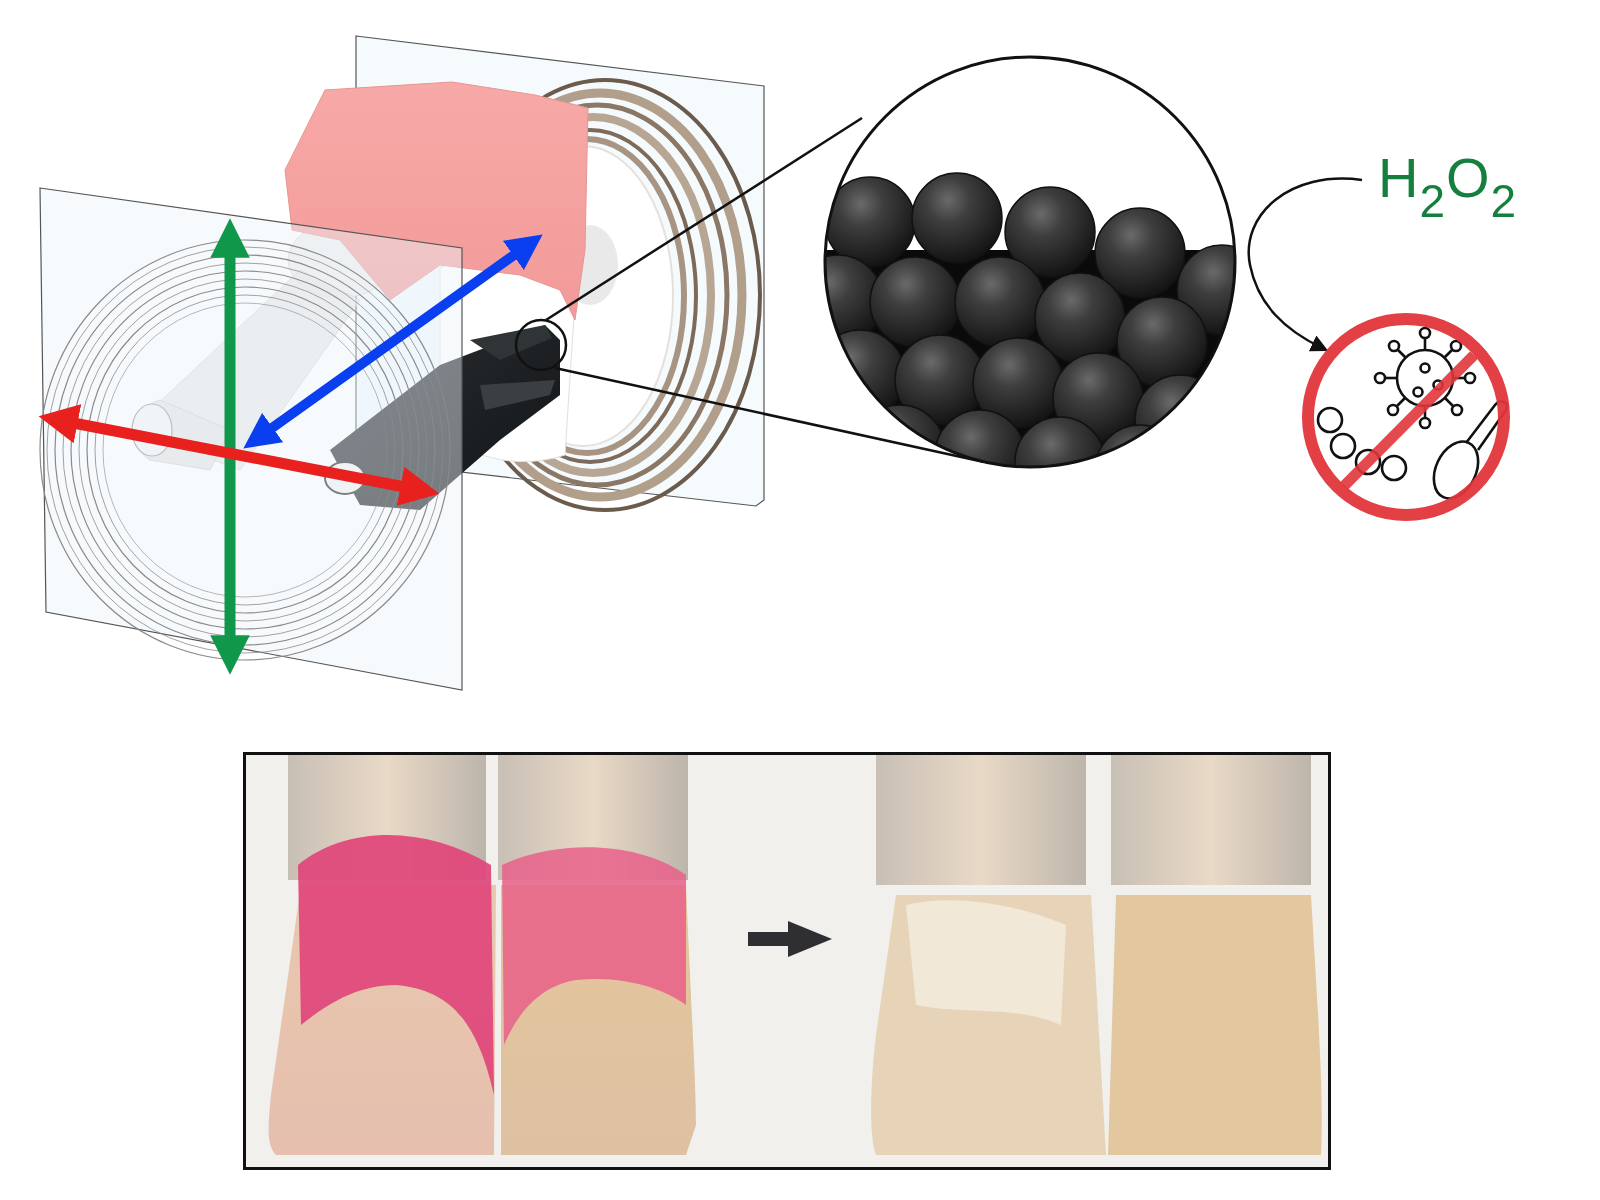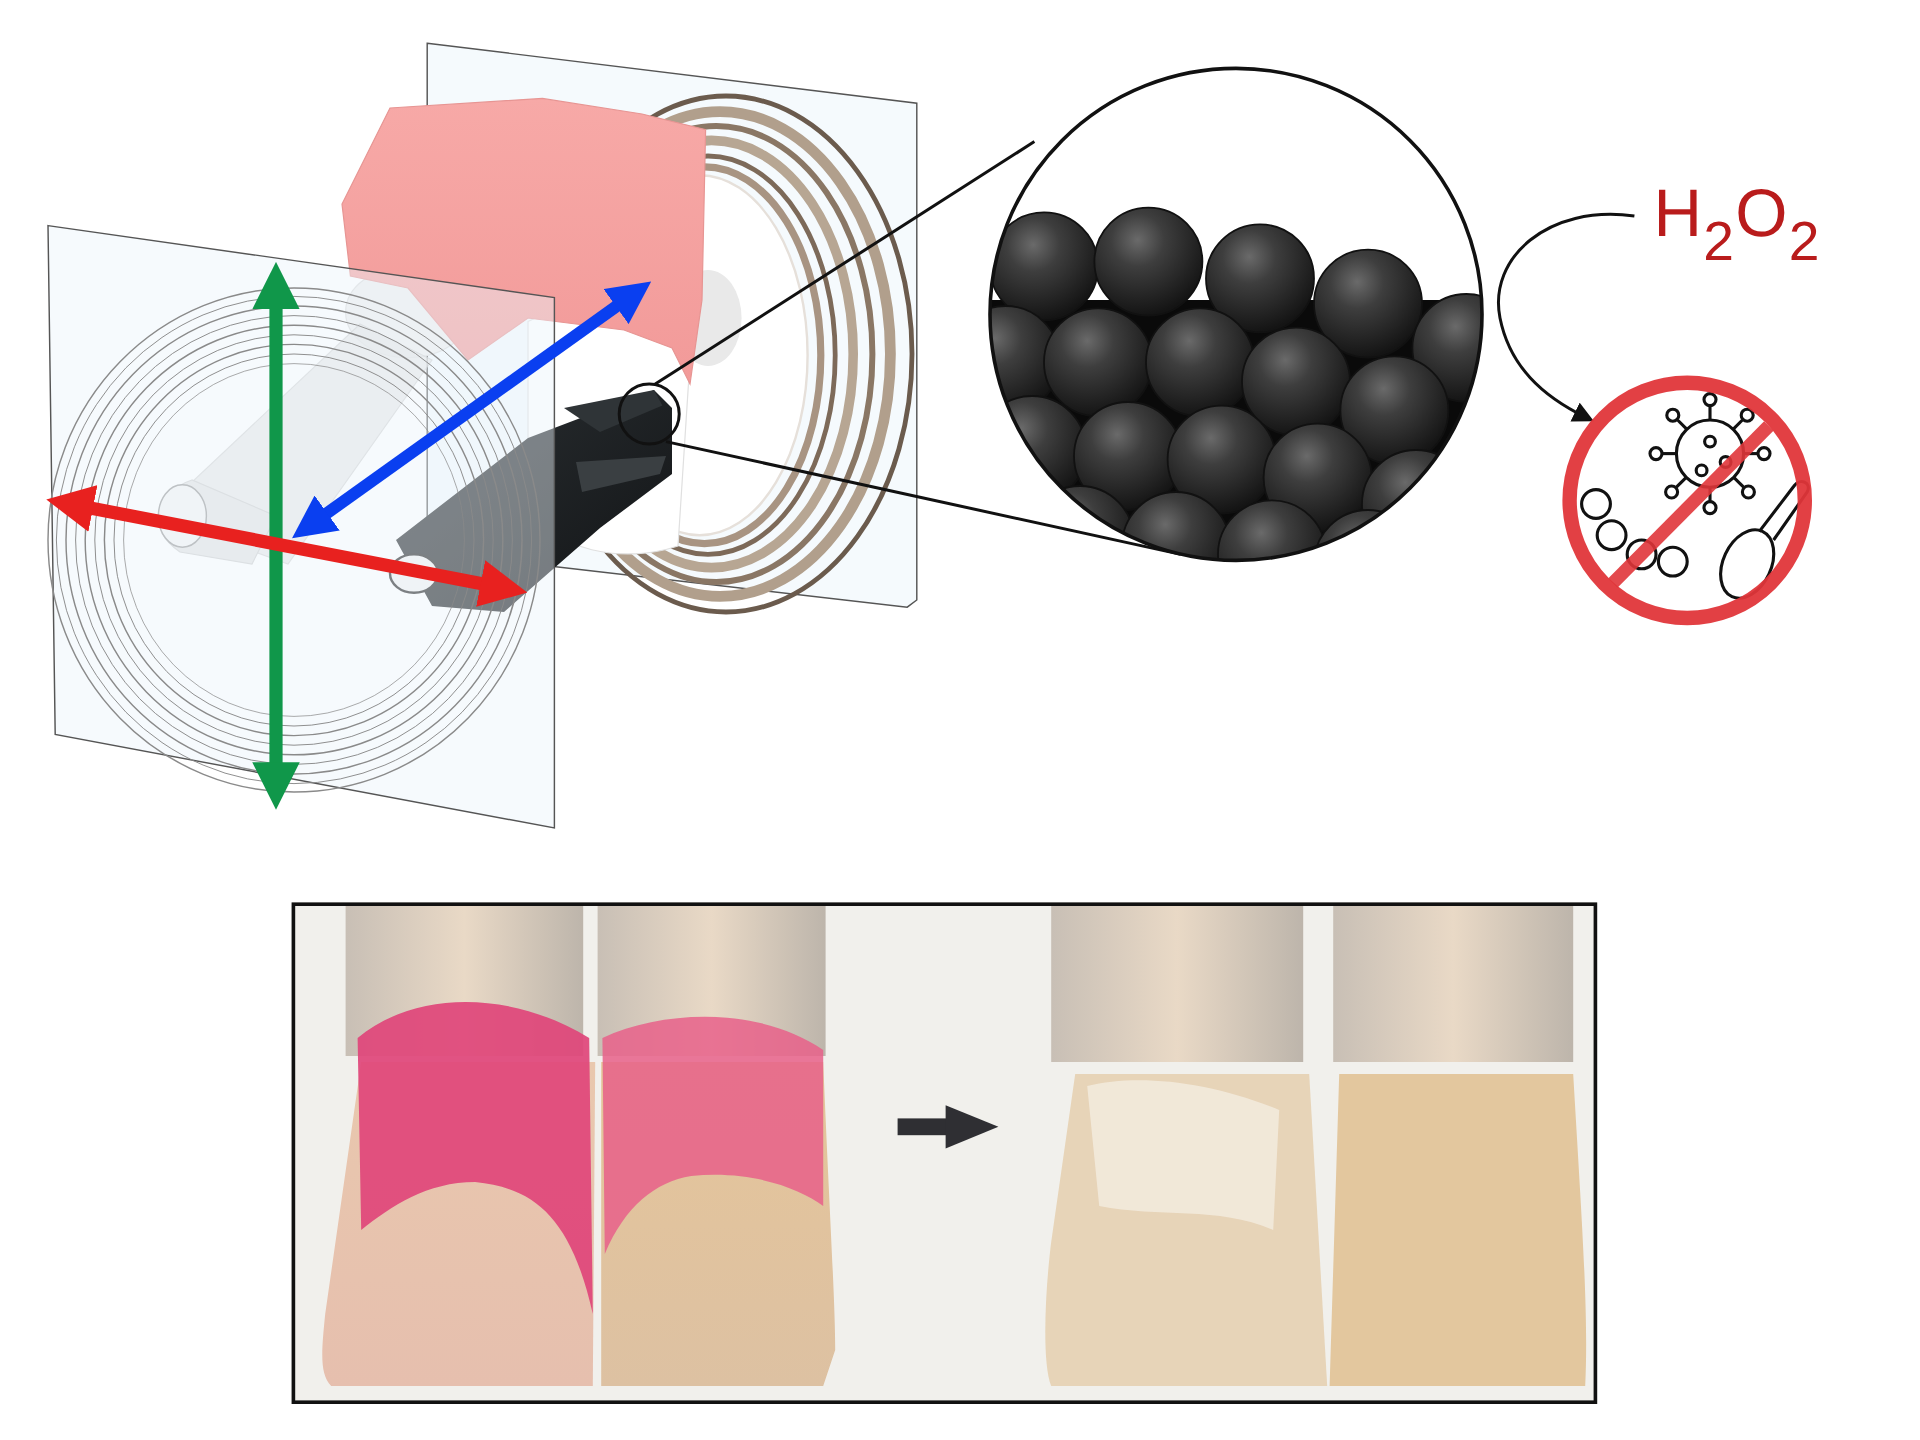--- a/index.html
+++ b/index.html
@@ -1,19 +1,19 @@
 <!DOCTYPE html>
 <html><head>
 <meta charset="utf-8">
 <style>
   html, body { margin: 0; padding: 0; background: #ffffff; }
   body { width: 1600px; height: 1200px; position: relative; overflow: hidden;
          font-family: "Liberation Sans", sans-serif; }
   .layer { position: absolute; left: 0; top: 0; }
-  .label-h2o2 { position: absolute; left: 1378px; top: 150px; font-size: 56px; color: #b91c1c;
+  .label-h2o2 { position: absolute; left: 1378px; top: 150px; font-size: 56px; color: #15803d;
                 font-family: "Liberation Sans", sans-serif; letter-spacing: 1px; line-height: 1; }
   .label-h2o2 sub { font-size: 46px; vertical-align: -20px; }
   .photo-panel { position: absolute; left: 243px; top: 752px; width: 1082px; height: 412px;
                  border: 3px solid #111; background: #f1f0ec; overflow: hidden; }
 </style>
 </head>
 <body>
 
 <svg class="layer" width="1600" height="720" viewBox="0 0 1600 720">
   <defs>

